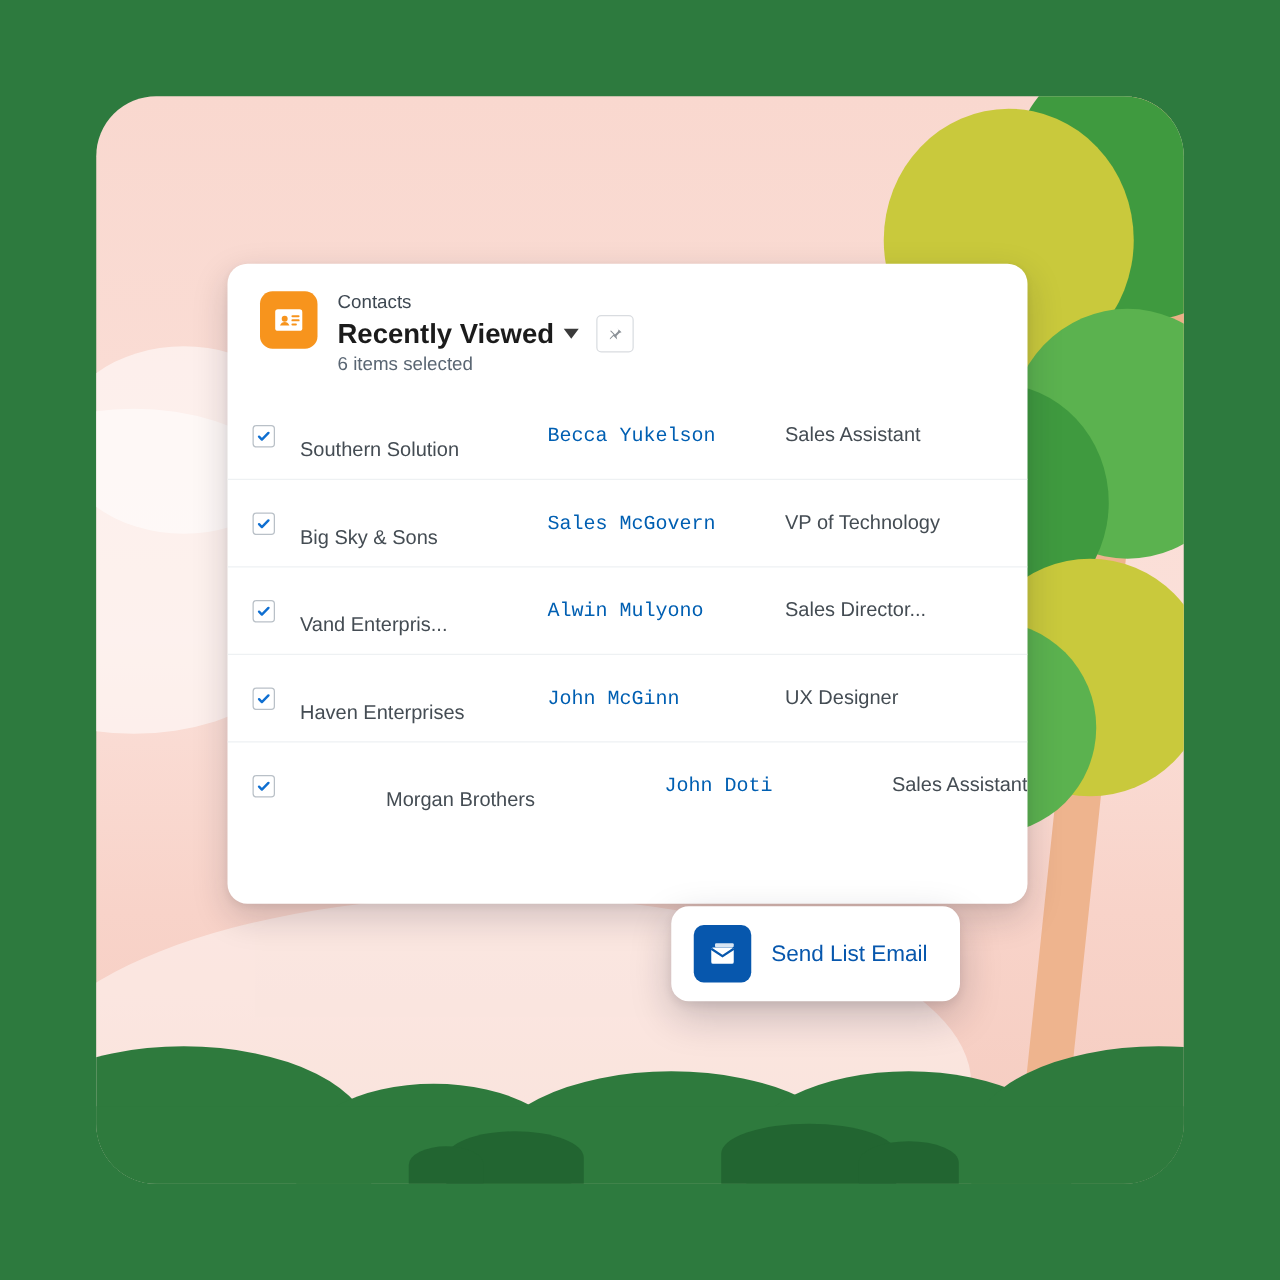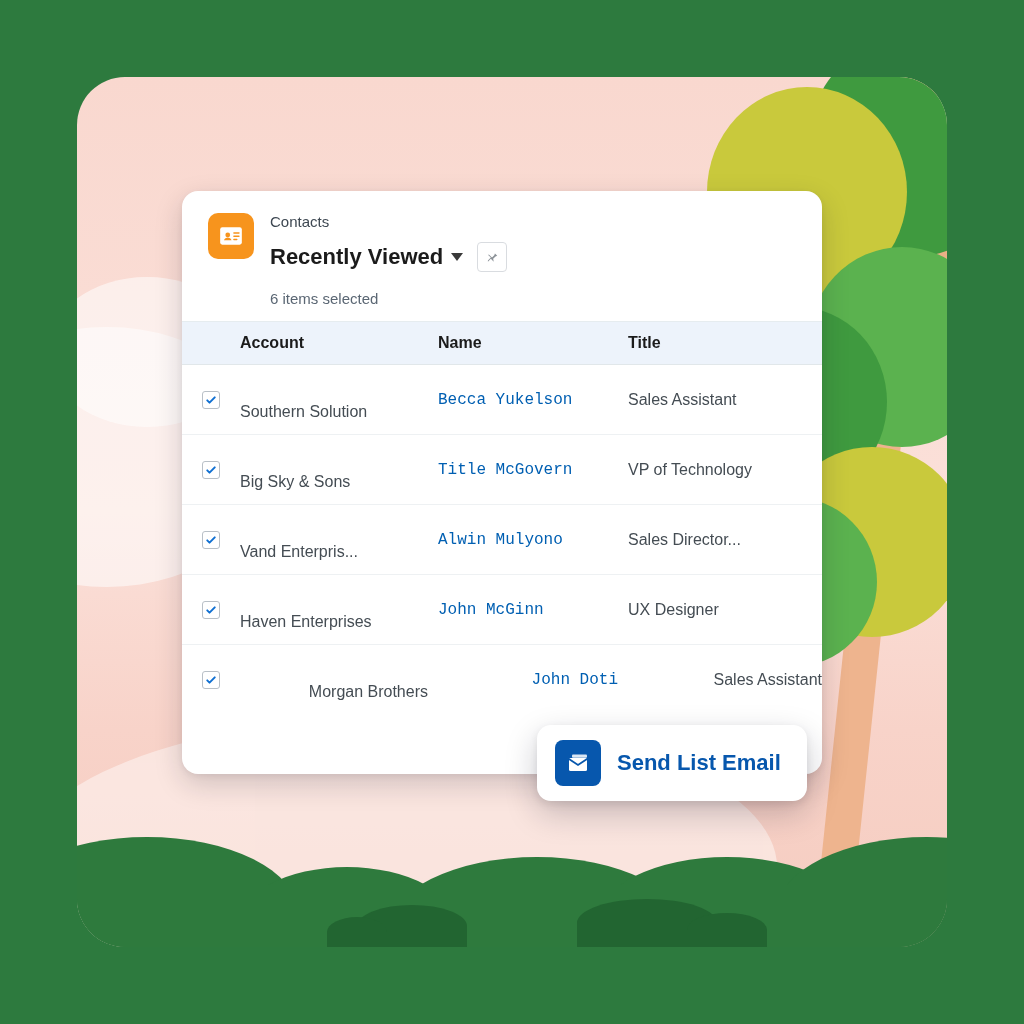--- a/index.html
+++ b/index.html
@@ -59,46 +59,46 @@
     .f1 { width:210px; height:220px; right:-40px; top:-30px; }
     .f2 { width:200px; height:210px; right:70px; top:20px; }
     .f3 { width:190px; height:200px; right:-20px; top:180px; }
     .f4 { width:180px; height:190px; right:90px; top:240px; }
     .f5 { width:190px; height:190px; right:10px; top:380px; }
     .f6 { width:170px; height:170px; right:100px; top:430px; }
 
     
     .panel {
       position: absolute;
-      top: 114px;
+      top: 134px;
       left: 105px;
       width: 640px;
       background: #fff;
       border-radius: 16px;
       box-shadow: 0 10px 28px rgba(20,20,40,.18), 0 2px 6px rgba(0,0,0,.06);
       overflow: hidden;
     }
 
     .panel-header { display:flex; align-items:flex-start; padding: 22px 26px 14px; gap: 16px; }
     .obj-icon {
       width: 46px; height: 46px; border-radius: 10px; background:#f7941d;
       display:flex; align-items:center; justify-content:center; flex-shrink:0;
     }
     .obj-icon svg { width:26px; height:26px; fill:#fff; }
 
     .hdr-text .object-label { font-size: 15px; color:#3e4852; }
-    .view-row { display:flex; align-items:center; gap:8px; margin-top:12px; }
+    .view-row { display:flex; align-items:center; gap:8px; margin-top:2px; }
     .view-name { font-size: 22px; font-weight:700; color:#1b1b1b; }
     .caret { width:0; height:0; border-left:6px solid transparent; border-right:6px solid transparent; border-top:8px solid #3a3a3a; }
     .pin-btn {
       width:30px; height:30px; border:1px solid #d9dce0; border-radius:4px; background:#fff;
       display:flex; align-items:center; justify-content:center; margin-left:6px; color:#7a8087;
     }
     .pin-btn svg { width:14px; height:14px; fill:#8b9197; }
-    .selected-count { font-size: 15px; color:#5a6673; margin-top:18px; }
+    .selected-count { font-size: 15px; color:#5a6673; margin-top:1px; }
 
     .thead { display:flex; align-items:center; background:#edf3fb; border-top:1px solid #e6ecef; border-bottom:1px solid #e1e7ea; padding: 12px 0; font-weight:700; color:#1b1b1b; font-size:16px; }
     .col-cb { width:58px; display:flex; justify-content:center; }
     .col-acct { width:198px; padding-right:10px; }
     .col-name { width:190px; padding-right:10px; }
     .col-title { flex:1; padding-right:18px; }
 
     .trow { display:flex; align-items:center; border-bottom:1px solid #eef1f3; padding: 13px 0; font-size:16px; color:#444c53; }
     .trow:last-child { border-bottom: none; text-align: right; }
     .cell-acct { width:198px; padding-right:10px; white-space:nowrap; overflow:hidden; text-overflow:ellipsis;margin-top:25px; }
@@ -117,21 +117,21 @@
       top: 648px;
       left: 460px;
       background:#fff;
       border-radius:14px;
       box-shadow:0 12px 32px rgba(20,20,40,.22), 0 3px 8px rgba(0,0,0,.08);
       display:flex; align-items:center; gap:16px;
       padding: 15px 26px 15px 18px;
     }
     .send-icon { width:46px; height:46px; border-radius:8px; background:#0757ad; display:flex; align-items:center; justify-content:center; }
     .send-icon svg { width:24px; height:24px; fill:#fff; }
-    .send-label { font-size:22px; font-weight:700; color:#0757ad; white-space:nowrap; }
+    .send-label { font-size:18px; font-weight:400; color:#0757ad; white-space:nowrap; }
   </style>
 </head>
 <body>
 
 <div class="scene">
 
   <div class="cloud c1"></div>
   <div class="cloud c1b"></div>
   <div class="cloud c2"></div>
 
@@ -181,26 +181,20 @@
           <span class="pin-btn">
             <svg viewBox="0 0 24 24">
                 <path d="M14 3l7 7-3 1-4 4 1 5-5-5-5 5 0-2 5-5-5-5 2 0 5 5 4-4 1-3-3-3z" fill="#8b9197"></path>
               </svg>
           </span>
         </div>
         <div class="selected-count">6 items selected</div>
       </div>
     </div>
 
-    <div class="thead">
-      <div class="col-cb"></div>
-      <div class="col-acct">Account</div>
-      <div class="col-name">Name</div>
-      <div class="col-title">Title</div>
-    </div>
 
     <div>
       <div class="trow">
         <div class="col-cb">
             <span class="cb">
               <svg viewBox="0 0 16 16">
                 <path d="M3 8.5l3 3 7-7"></path>
               </svg>
             </span>
           </div>
@@ -210,21 +204,21 @@
       </div>
       <div class="trow">
         <div class="col-cb">
             <span class="cb">
               <svg viewBox="0 0 16 16">
                 <path d="M3 8.5l3 3 7-7"></path>
               </svg>
             </span>
           </div>
         <div class="cell-acct">Big Sky &amp; Sons</div>
-        <a class="cell-name">Title McGovern</a>
+        <a class="cell-name">Sales McGovern</a>
         <div class="cell-title">VP of Technology</div>
       </div>
       <div class="trow">
         <div class="col-cb">
             <span class="cb">
               <svg viewBox="0 0 16 16">
                 <path d="M3 8.5l3 3 7-7"></path>
               </svg>
             </span>
           </div>

